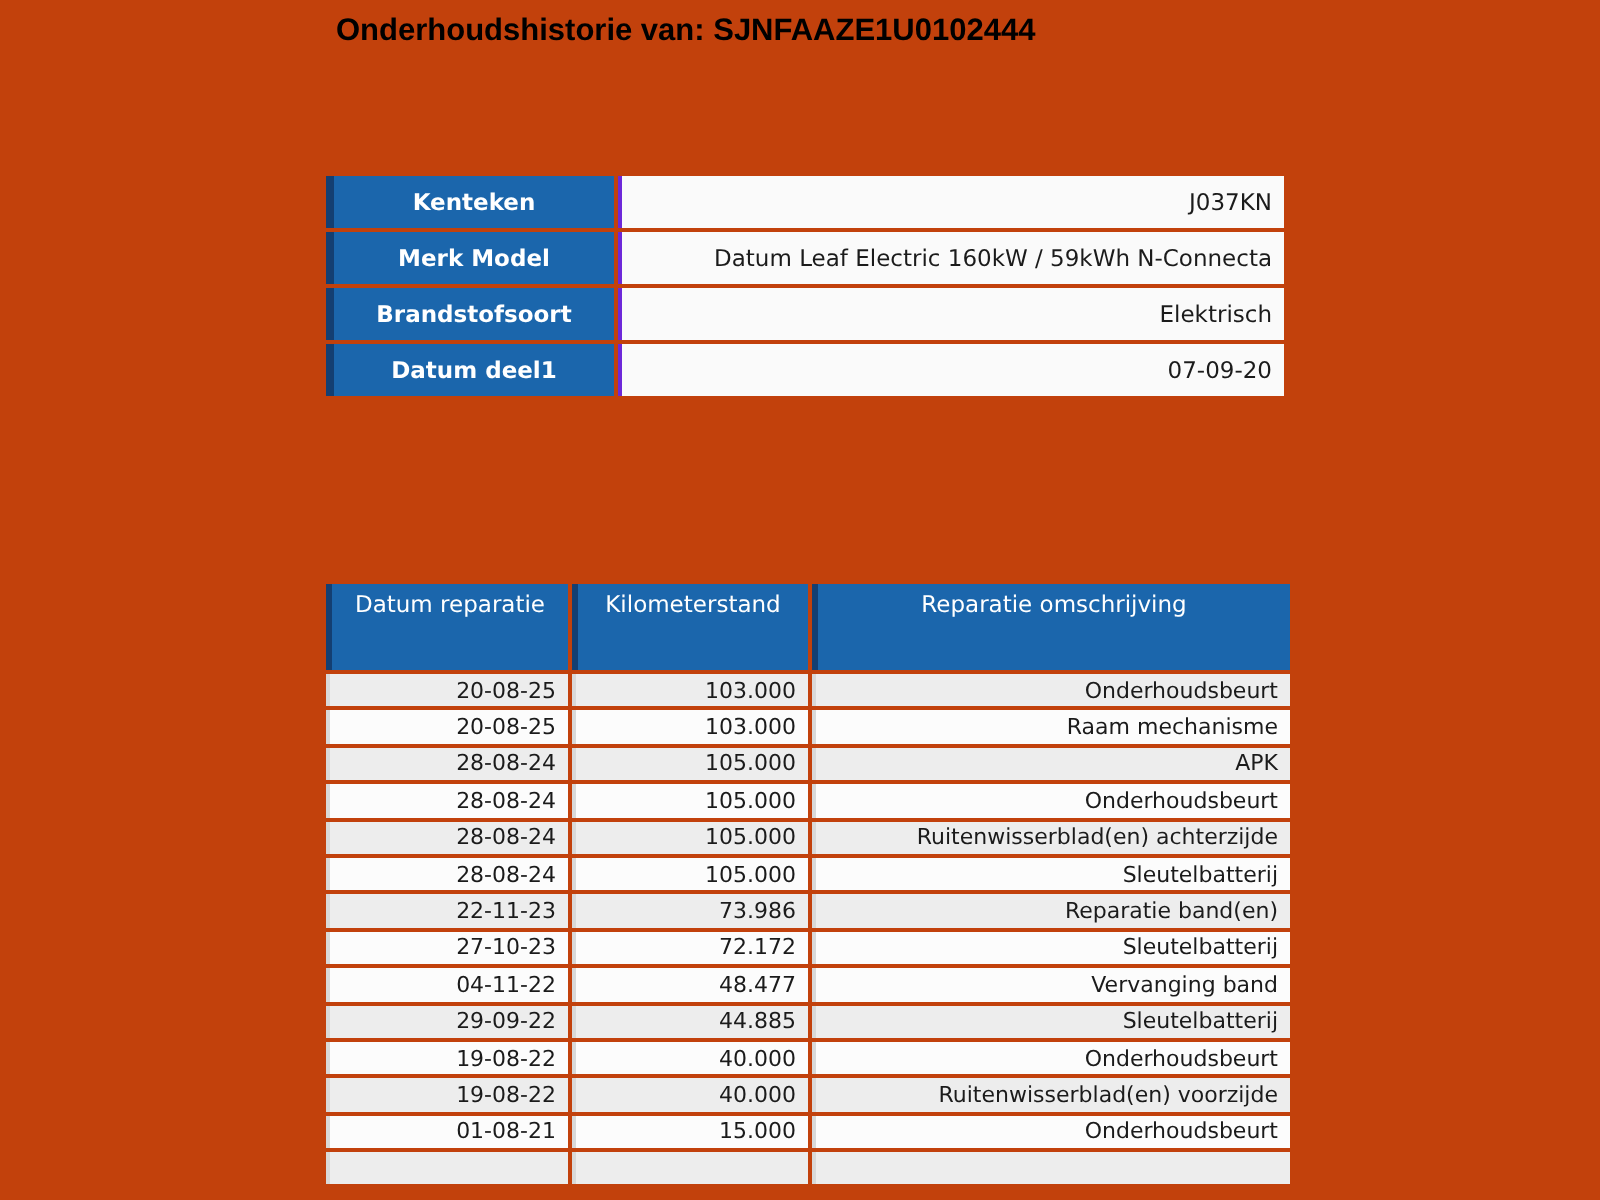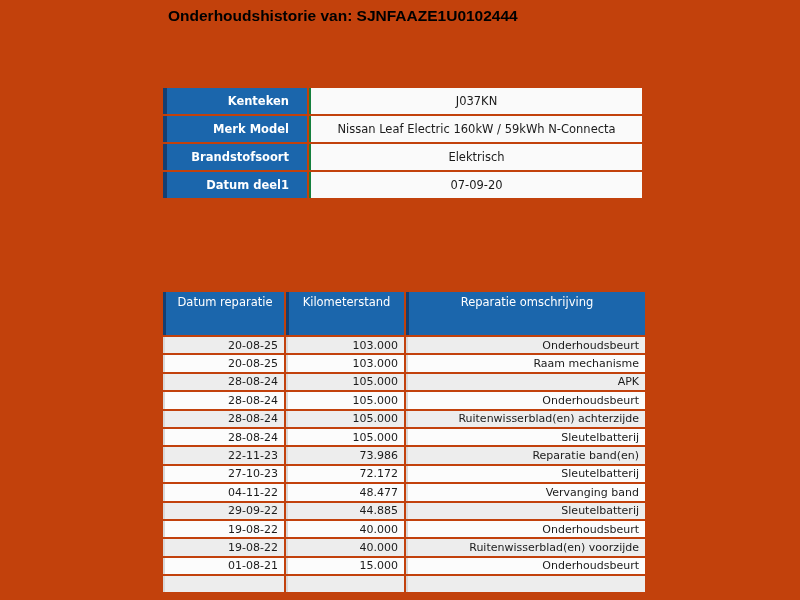--- a/index.html
+++ b/index.html
@@ -36,32 +36,32 @@
   }
   .info-table th.label {
     width: 144px;
     height: 26px;
     box-sizing: border-box;
     background: #1b66ac;
     border-left: 4px solid #143f72;
     color: #ffffff;
     font-weight: bold;
     font-size: 11.5px;
-    text-align: right;
+    text-align: center;
     vertical-align: middle;
-    padding: 0 18px;
+    padding: 0 6px;
     white-space: nowrap;
   }
   .info-table td.value {
     box-sizing: border-box;
     background: #fafafa;
-    border-left: 2px solid #15803d;
+    border-left: 2px solid #6d28d9;
     color: #1b1b1b;
     font-size: 11.5px;
-    text-align: center;
+    text-align: right;
     vertical-align: middle;
     padding: 0 6px;
     white-space: nowrap;
     overflow: hidden;
   }
   
   .history-table {
     position: absolute;
     left: 161px;
     top: 290px;
@@ -107,21 +107,21 @@
   <h1 class="page-title">Onderhoudshistorie van: SJNFAAZE1U0102444</h1>
 
   <table class="info-table">
     <tbody id="vehicle-rows">
         <tr>
           <th class="label">Kenteken</th>
           <td class="value">J037KN</td>
         </tr>
         <tr>
           <th class="label">Merk Model</th>
-          <td class="value">Nissan Leaf Electric 160kW / 59kWh N-Connecta</td>
+          <td class="value">Datum Leaf Electric 160kW / 59kWh N-Connecta</td>
         </tr>
         <tr>
           <th class="label">Brandstofsoort</th>
           <td class="value">Elektrisch</td>
         </tr>
         <tr>
           <th class="label">Datum deel1</th>
           <td class="value">07-09-20</td>
         </tr>
       </tbody>

